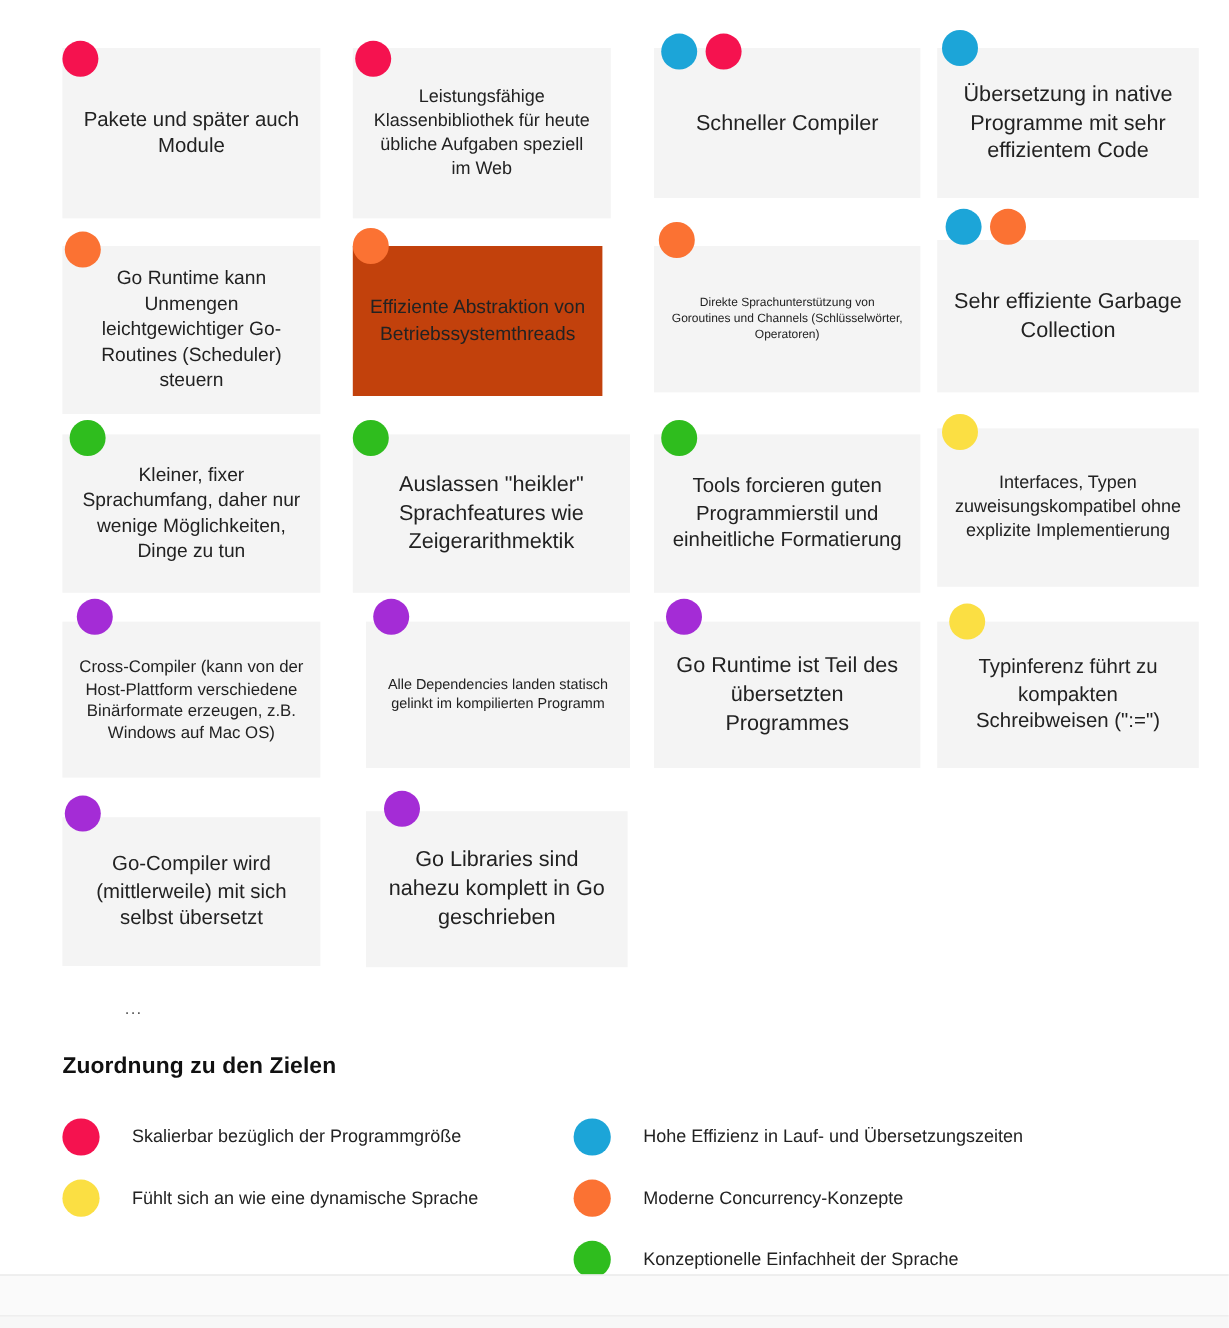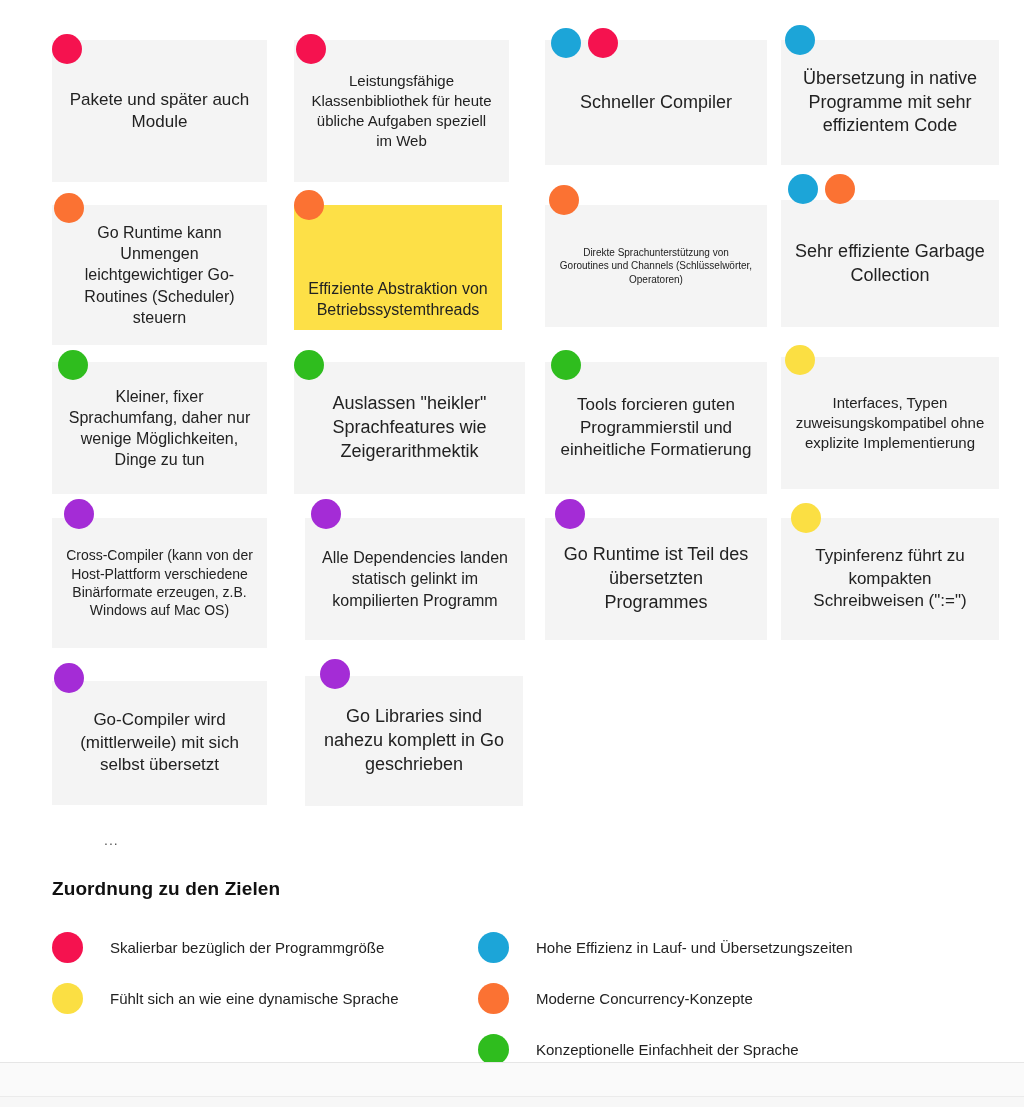--- a/index.html
+++ b/index.html
@@ -164,21 +164,21 @@
       </div>
       <div class="dots" style="left: 785px; top: 25px;">
         <span class="dot" style="background: rgb(28, 165, 216);"></span>
       </div>
       <div class="card" style="left: 52px; top: 205px; width: 215px; height: 140px; font-size: 16px; background: rgb(244, 244, 244);">
         <span class="card-text">Go Runtime kann Unmengen leichtgewichtiger Go-Routines (Scheduler) steuern</span>
       </div>
       <div class="dots" style="left: 54px; top: 193px;">
         <span class="dot" style="background: rgb(251, 114, 51);"></span>
       </div>
-      <div class="card" style="left: 294px; top: 205px; width: 208px; height: 125px; font-size: 16px; background: #fde047; align-items: flex-end;">
+      <div class="card" style="left: 294px; top: 205px; width: 208px; height: 125px; font-size: 16px; background: #c2410c;">
         <span class="card-text">Effiziente Abstraktion von Betriebssystemthreads</span>
       </div>
       <div class="dots" style="left: 294px; top: 190px;">
         <span class="dot" style="background: rgb(251, 114, 51);"></span>
       </div>
       <div class="card" style="left: 545px; top: 205px; width: 222px; height: 122px; font-size: 10px; background: rgb(244, 244, 244);">
         <span class="card-text">Direkte Sprachunterstützung von Goroutines und Channels (Schlüsselwörter, Operatoren)</span>
       </div>
       <div class="dots" style="left: 549px; top: 185px;">
         <span class="dot" style="background: rgb(251, 114, 51);"></span>
@@ -213,21 +213,21 @@
       </div>
       <div class="dots" style="left: 785px; top: 345px;">
         <span class="dot" style="background: rgb(251, 223, 67);"></span>
       </div>
       <div class="card" style="left: 52px; top: 518px; width: 215px; height: 130px; font-size: 14px; background: rgb(244, 244, 244);">
         <span class="card-text">Cross-Compiler (kann  von der Host-Plattform verschiedene Binärformate erzeugen, z.B. Windows auf Mac OS)</span>
       </div>
       <div class="dots" style="left: 64px; top: 499px;">
         <span class="dot" style="background: rgb(164, 44, 214);"></span>
       </div>
-      <div class="card" style="left: 305px; top: 518px; width: 220px; height: 122px; font-size: 16px; background: rgb(244, 244, 244);">
+      <div class="card" style="left: 305px; top: 518px; width: 220px; height: 122px; font-size: 12px; background: rgb(244, 244, 244);">
         <span class="card-text">Alle Dependencies landen statisch gelinkt im kompilierten Programm</span>
       </div>
       <div class="dots" style="left: 311px; top: 499px;">
         <span class="dot" style="background: rgb(164, 44, 214);"></span>
       </div>
       <div class="card" style="left: 545px; top: 518px; width: 222px; height: 122px; font-size: 18px; background: rgb(244, 244, 244);">
         <span class="card-text">Go Runtime ist Teil des  übersetzten Programmes</span>
       </div>
       <div class="dots" style="left: 555px; top: 499px;">
         <span class="dot" style="background: rgb(164, 44, 214);"></span>

